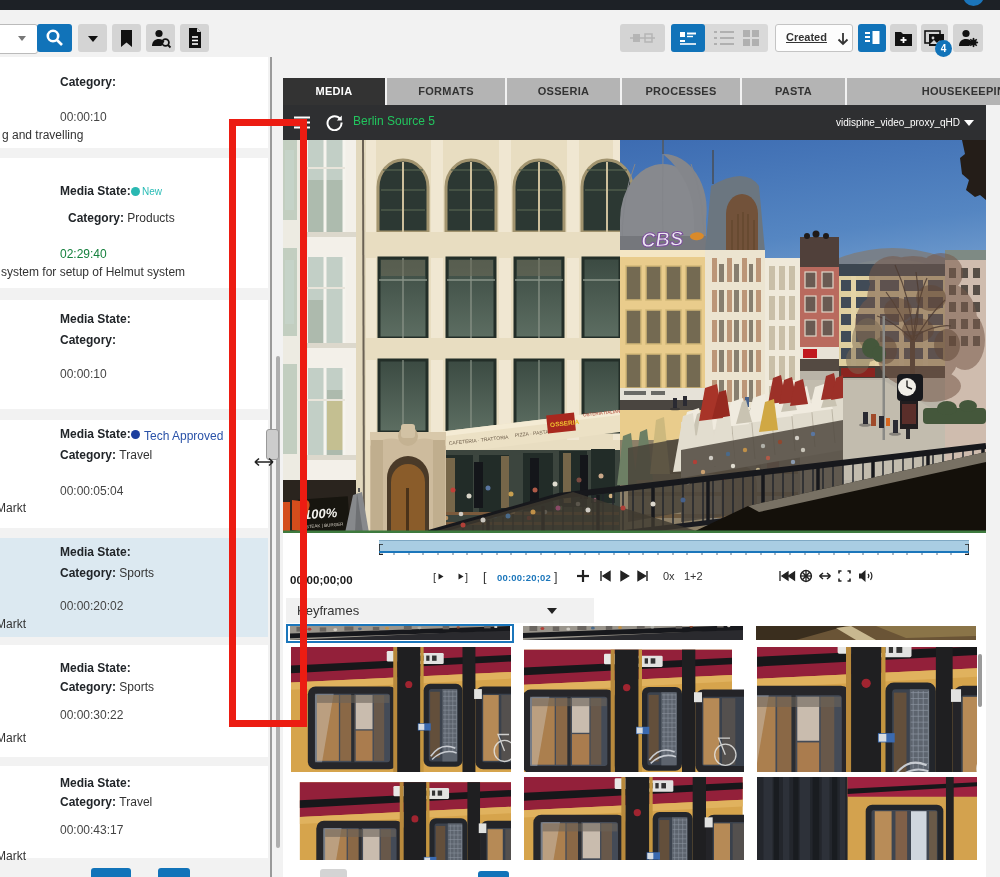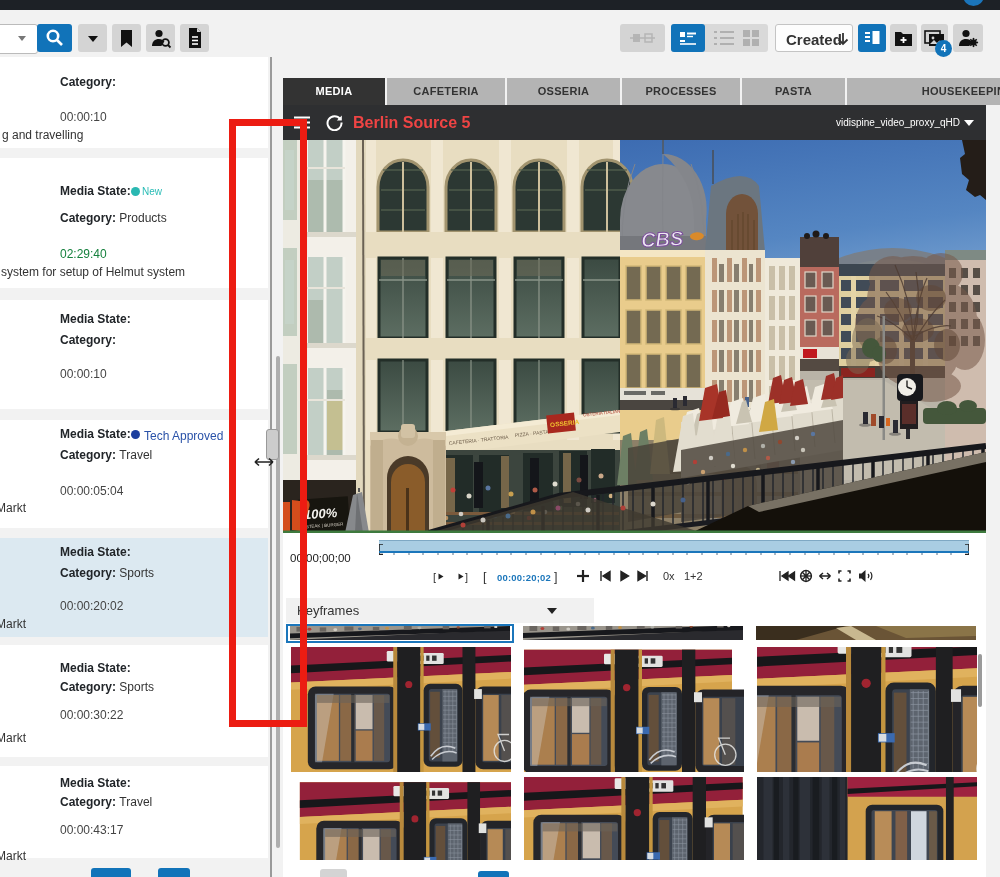--- a/index.html
+++ b/index.html
@@ -86,21 +86,21 @@
     <svg width="20" height="18" viewBox="0 0 20 18">
         <g fill="#b0b0b0">
           <rect x="2" y="1" width="7" height="7"></rect>
           <rect x="11" y="1" width="7" height="7"></rect>
           <rect x="2" y="10" width="7" height="7"></rect>
           <rect x="11" y="10" width="7" height="7"></rect>
         </g>
       </svg>
   </div>
   <div class="abs" style="left:775px;top:24px;width:78px;height:28px;background:#fdfdfd;border:1px solid #c4c4c4;border-radius:3px;box-sizing:border-box;">
-    <span style="position:absolute;left:10px;top:6px;font-size:15px;font-weight:bold;color:#333;">Created</span>
+    <span style="position:absolute;left:10px;top:6px;font-size:11px;font-weight:bold;color:#333;text-decoration:underline;">Created</span>
     <svg class="abs" style="left:60px;top:6px;" width="14" height="16" viewBox="0 0 14 16">
         <line x1="7" y1="2" x2="7" y2="12" stroke="#333" stroke-width="1.8"></line>
         <path d="M2.5 8.5 7 13l4.5-4.5" fill="none" stroke="#333" stroke-width="1.8"></path>
       </svg>
   </div>
   <div class="btn blue" style="left:858px;top:24px;width:28px;height:28px;">
     <svg width="28" height="28" viewBox="0 0 28 28">
         <line x1="7" y1="9" x2="12" y2="9" stroke="#fff" stroke-width="2"></line>
         <line x1="7" y1="13" x2="12" y2="13" stroke="#fff" stroke-width="2"></line>
         <line x1="7" y1="17" x2="12" y2="17" stroke="#fff" stroke-width="2"></line>
@@ -142,21 +142,21 @@
   <div id="leftpanel">
     <div class="card" style="top:57px;height:91px;">
       <div class="abs lbl" style="left:60px;top:18px;">Category:</div>
       <div class="abs" style="left:60px;top:53px;color:#444;">00:00:10</div>
       <div class="abs" style="left:2px;top:71px;color:#333;">g and travelling</div>
     </div>
     <div class="card" style="top:158px;height:130px;">
       <div class="abs lbl" style="left:60px;top:26px;">Media State:</div>
       <div class="abs" style="left:131px;top:29px;width:9px;height:9px;border-radius:50%;background:#2ab8b2;"></div>
       <div class="abs" style="left:142px;top:28px;color:#2abcb6;font-size:10px;">New</div>
-      <div class="abs lbl" style="left:60px;top:53px;text-align:right;">Category: <span style="font-weight:normal;color:#333;">Products</span></div>
+      <div class="abs lbl" style="left:68px;top:53px;text-align:right;">Category: <span style="font-weight:normal;color:#333;">Products</span></div>
       <div class="abs" style="left:60px;top:89px;color:#15803d;">02:29:40</div>
       <div class="abs" style="left:1px;top:107px;color:#333;">system for setup of Helmut system</div>
     </div>
     <div class="card" style="top:300px;height:109px;">
       <div class="abs lbl" style="left:60px;top:12px;">Media State:</div>
       <div class="abs lbl" style="left:60px;top:33px;">Category:</div>
       <div class="abs" style="left:60px;top:67px;color:#444;">00:00:10</div>
     </div>
     <div class="card" style="top:420px;height:108px;">
       <div class="abs lbl" style="left:60px;top:7px;">Media State:</div>
@@ -187,39 +187,39 @@
     <div class="abs" style="left:91px;top:868px;width:40px;height:12px;background:#1173b9;border-radius:3px;"></div>
     <div class="abs" style="left:158px;top:868px;width:32px;height:12px;background:#1173b9;border-radius:3px;"></div>
   </div>
 
   <div class="abs" style="left:270px;top:57px;width:2px;height:820px;background:#9a9a9a;"></div>
   <div class="abs" style="left:276px;top:356px;width:4px;height:492px;background:#aeaeae;border-radius:2px;"></div>
   <div class="abs" style="left:266px;top:429px;width:13px;height:31px;background:#ccc;border:1px solid #999;border-radius:3px;box-sizing:border-box;"></div>
 
   <div id="rightpane">
     <div class="tab" style="left:283px;width:102px;background:#333;color:#fff;">MEDIA</div>
-    <div class="tab" style="left:387px;width:118px;">CAFETERIA</div>
+    <div class="tab" style="left:387px;width:118px;">FORMATS</div>
     <div class="tab" style="left:507px;width:113px;">OSSERIA</div>
     <div class="tab" style="left:622px;width:118px;">PROCESSES</div>
     <div class="tab" style="left:742px;width:103px;">PASTA</div>
     <div class="tab" style="left:847px;width:167px;text-align:right;">HOUSEKEEPING</div>
 
     <div class="abs" style="left:283px;top:105px;width:703px;height:35px;background:#2e2f31;">
       <svg class="abs" style="left:11px;top:11px;" width="16" height="13" viewBox="0 0 16 13">
           <g stroke="#fff" stroke-width="2">
             <line x1="0" y1="1.5" x2="16" y2="1.5"></line>
             <line x1="0" y1="6.5" x2="16" y2="6.5"></line>
             <line x1="0" y1="11.5" x2="16" y2="11.5"></line>
           </g>
         </svg>
       <svg class="abs" style="left:43px;top:9px;" width="17" height="17" viewBox="0 0 17 17">
           <path d="M14.2 5.1A7 7 0 1 0 15.5 8.5" fill="none" stroke="#fff" stroke-width="2"></path>
           <path d="M15.8 1.5v5h-5z" fill="#fff"></path>
         </svg>
-      <span class="abs" style="left:70px;top:9px;color:#ef4444;font-weight:bold;font-size:16px;">Berlin Source 5</span>
+      <span class="abs" style="left:70px;top:9px;color:#22c55e;font-weight:normal;font-size:12px;">Berlin Source 5</span>
       <span class="abs" style="left:553px;top:12px;width:122px;text-align:left;color:#fff;font-size:10px;">vidispine_video_proxy_qHD</span>
       <div class="abs" style="left:681px;top:15px;border-left:5.5px solid transparent;border-right:5.5px solid transparent;border-top:6.5px solid #fff;"></div>
     </div>
 
     <div class="abs" style="left:283px;top:140px;width:703px;height:393px;background:#6a86a8;" id="videobox">
     <svg width="703" height="393" viewBox="0 0 703 393">
       <defs>
         <linearGradient id="sky" x1="0" y1="0" x2="0.25" y2="1">
           <stop offset="0" stop-color="#3a69b0"></stop>
               <stop offset="0.5" stop-color="#5586c2"></stop>
@@ -845,21 +845,21 @@
             <circle cx="340" cy="368" r="2.5" fill="#b04038"></circle>
             <circle cx="370" cy="364" r="2.5" fill="#ddd8ce"></circle>
             <circle cx="400" cy="360" r="2.5" fill="#46608a"></circle>
       </g>
 
       <rect x="0" y="390.5" width="703" height="2.5" fill="#3e7a3e"></rect>
     </svg>
     </div>
 
     <div class="abs" style="left:283px;top:533px;width:703px;height:344px;background:#fff;"></div>
-    <div class="abs" style="left:290px;top:552px;font-size:11.5px;font-weight:normal;color:#1a1a1a;">00;00;00;00</div>
+    <div class="abs" style="left:290px;top:574px;font-size:11.5px;font-weight:bold;color:#1a1a1a;">00;00;00;00</div>
 
     <div class="abs" style="left:379px;top:540px;width:590px;height:11px;background:#a9cde3;border-top:1px solid #7ea8c4;">
       <svg width="590" height="11" viewBox="0 0 590 11">
         <path d="M0 0v11M0 0h4M0 10.5h4" stroke="#222" stroke-width="1.6" fill="none"></path>
         <path d="M590 0v11M586 0h4M586 10.5h4" stroke="#222" stroke-width="1.6" fill="none"></path>
         <g stroke="#55718a" stroke-width="1">
           <line x1="15" y1="7" x2="15" y2="11"></line>
             <line x1="30" y1="7" x2="30" y2="11"></line>
             <line x1="44" y1="7" x2="44" y2="11"></line>
             <line x1="59" y1="7" x2="59" y2="11"></line>

